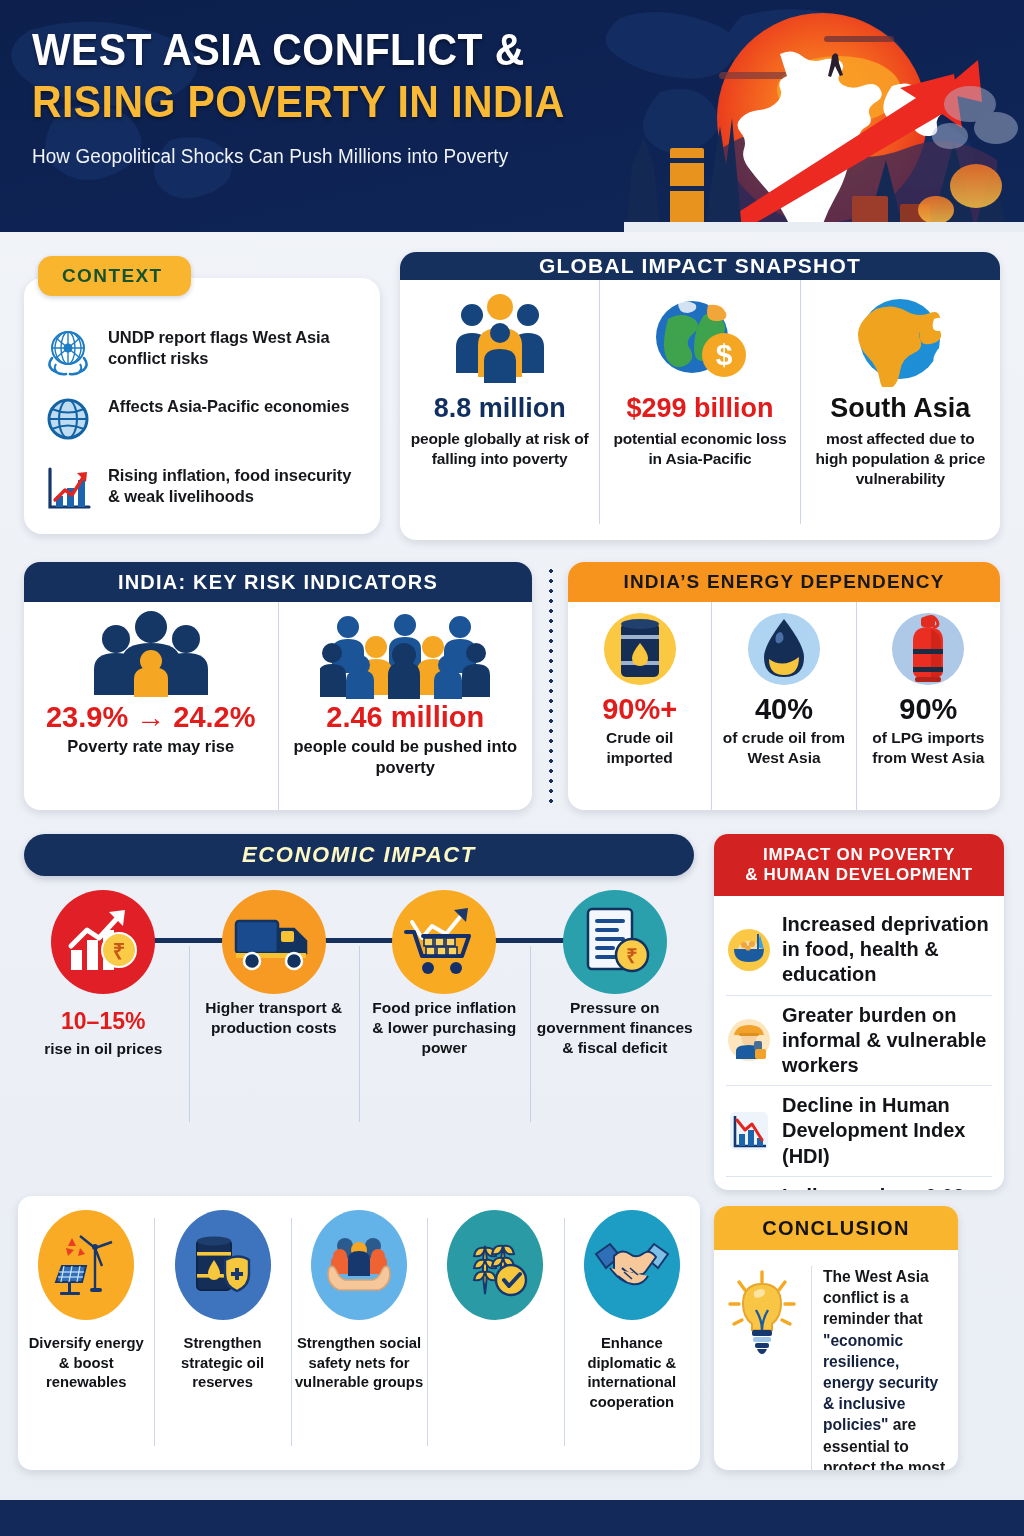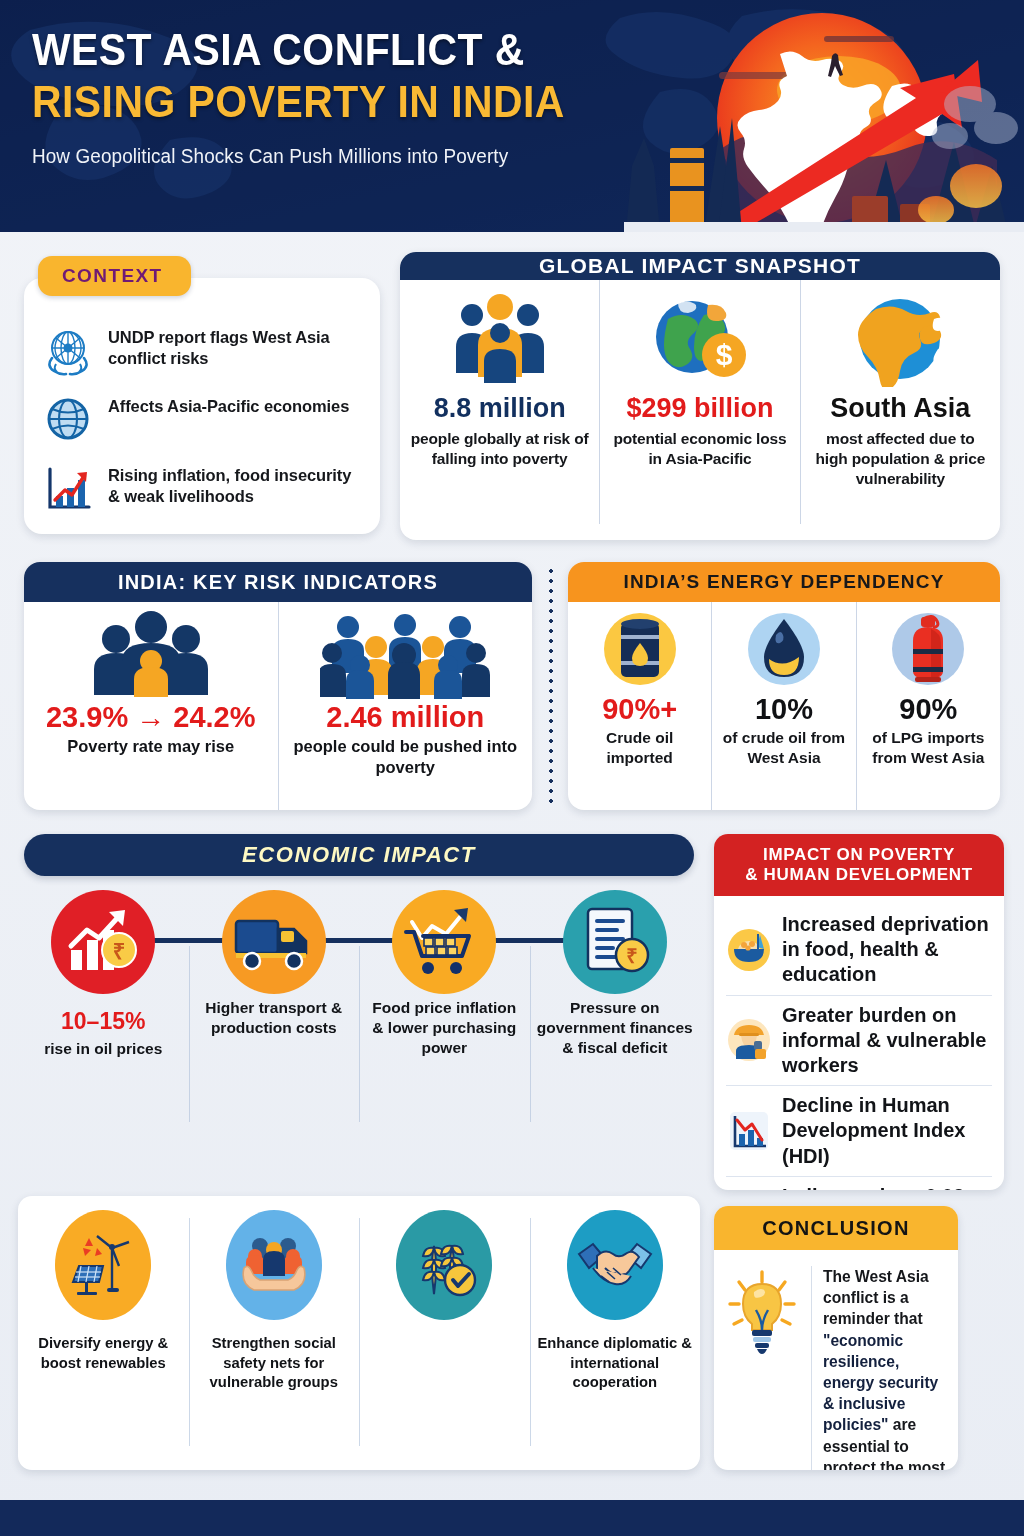--- a/index.html
+++ b/index.html
@@ -36,21 +36,21 @@
   .band-orange { background:#f7941e; color:#18181a; }
   .band-red { background:#d32222; }
   .band-gold { background:#f9b52e; color:#141414; }
 
   .divV { width:1px; background:#ccd6e6; }
 
   
   #context-card { left:24px; top:278px; width:356px; height:256px; border-radius:18px; }
   .ctx-pill {
     position:absolute; left:38px; top:256px; z-index:9;
-    background:#f9b52e; color:#701a75; font-weight:bold; font-size:19px; letter-spacing:1.4px;
+    background:#f9b52e; color:#14532d; font-weight:bold; font-size:19px; letter-spacing:1.4px;
     padding:9px 28px 9px 24px; border-radius:14px; box-shadow:0 2px 5px rgba(20,35,70,.2);
   }
   .ctx-list { padding:46px 18px 0 18px; }
   .ctx-row { display:flex; align-items:flex-start; gap:14px; margin-bottom:17px; }
   .ctx-ico { width:52px; height:52px; flex:0 0 52px; }
   .ctx-txt { font-size:16.5px; line-height:1.3; color:#16181c; font-weight:600; padding-top:3px; letter-spacing:-.1px;}
 
   
   #global-card { left:400px; top:252px; width:600px; height:288px; }
   #global-card .band { height:28px; font-size:21px; }
@@ -433,21 +433,21 @@
 
       <div class="en-col">
         <div class="en-ico">
           <svg width="82" height="80" viewBox="0 0 82 80">
             <circle cx="41" cy="38" r="36" fill="#aed4f2"></circle>
             <path d="M41 8 q20 26 20 38 q0 20 -20 20 q-20 0 -20 -20 q0 -12 20 -38z" fill="#152e56"></path>
             <path d="M26 48 q14 10 30 -2 q0 18 -15 18 q-15 0 -15 -16z" fill="#f8c63c"></path>
             <path d="M33 24 q5 -6 7 0 q2 5 -3 8 q-6 2 -4 -8z" fill="#4a6fa5"></path>
           </svg>
         </div>
-        <div class="en-stat black">10%</div>
+        <div class="en-stat black">40%</div>
         <div class="en-desc">of crude oil from West Asia</div>
       </div>
 
       <div class="divV"></div>
 
       <div class="en-col">
         <div class="en-ico">
           <svg width="82" height="80" viewBox="0 0 82 80">
             <circle cx="41" cy="38" r="36" fill="#aec9e8"></circle>
             <rect x="34" y="6" width="14" height="10" rx="3" fill="#e12d20"></rect>
@@ -634,20 +634,34 @@
               </g>
               <rect x="14" y="22" width="3" height="10" fill="#16386e"></rect>
               <rect x="6" y="32" width="20" height="3" rx="1" fill="#16386e"></rect>
             </g>
             <rect x="40" y="58" width="12" height="4" rx="2" fill="#16386e"></rect>
           </svg>
         </div>
         <div class="way-desc">Diversify energy &amp; boost renewables</div>
       </div>
 
+      <div class="way-col">
+        <div class="way-circle" style="background:#3e74bd">
+          <svg width="72" height="70" viewBox="0 0 72 70">
+            <rect x="10" y="10" width="34" height="50" rx="4" fill="#142e58" stroke="#0e2546" stroke-width="2"></rect>
+            <ellipse cx="27" cy="11" rx="17" ry="4.5" fill="#1e3f6e"></ellipse>
+            <rect x="10" y="22" width="34" height="3.6" fill="#f6c63c"></rect>
+            <rect x="10" y="44" width="34" height="3.6" fill="#f6c63c"></rect>
+            <path d="M27 30 q6 9 6 13 q0 7 -6 7 q-6 0 -6 -7 q0 -4 6 -13z" fill="#f6c63c"></path>
+            <path d="M38 30 q14 -7 24 0 v14 q0 12 -12 17 q-12 -5 -12 -17z" fill="#f6c63c" stroke="#16386e" stroke-width="2.4"></path>
+            <path d="M48 38 h4 v4 h4 v4 h-4 v4 h-4 v-4 h-4 v-4 h4z" fill="#16386e"></path>
+          </svg>
+        </div>
+        <div class="way-desc">Strengthen strategic oil reserves</div>
+      </div>
 
       <div class="way-col">
         <div class="way-circle" style="background:#63b2e8">
           <svg width="72" height="70" viewBox="0 0 72 70">
             <g fill="#2b5b8e">
                 <circle cx="22" cy="16" r="8"></circle>
                 <path d="M12 40 v-14 q0 -8 10 -8 q10 0 10 8 v14z"></path>
               </g>
             <g fill="#2b5b8e">
                 <circle cx="50" cy="16" r="8"></circle>

